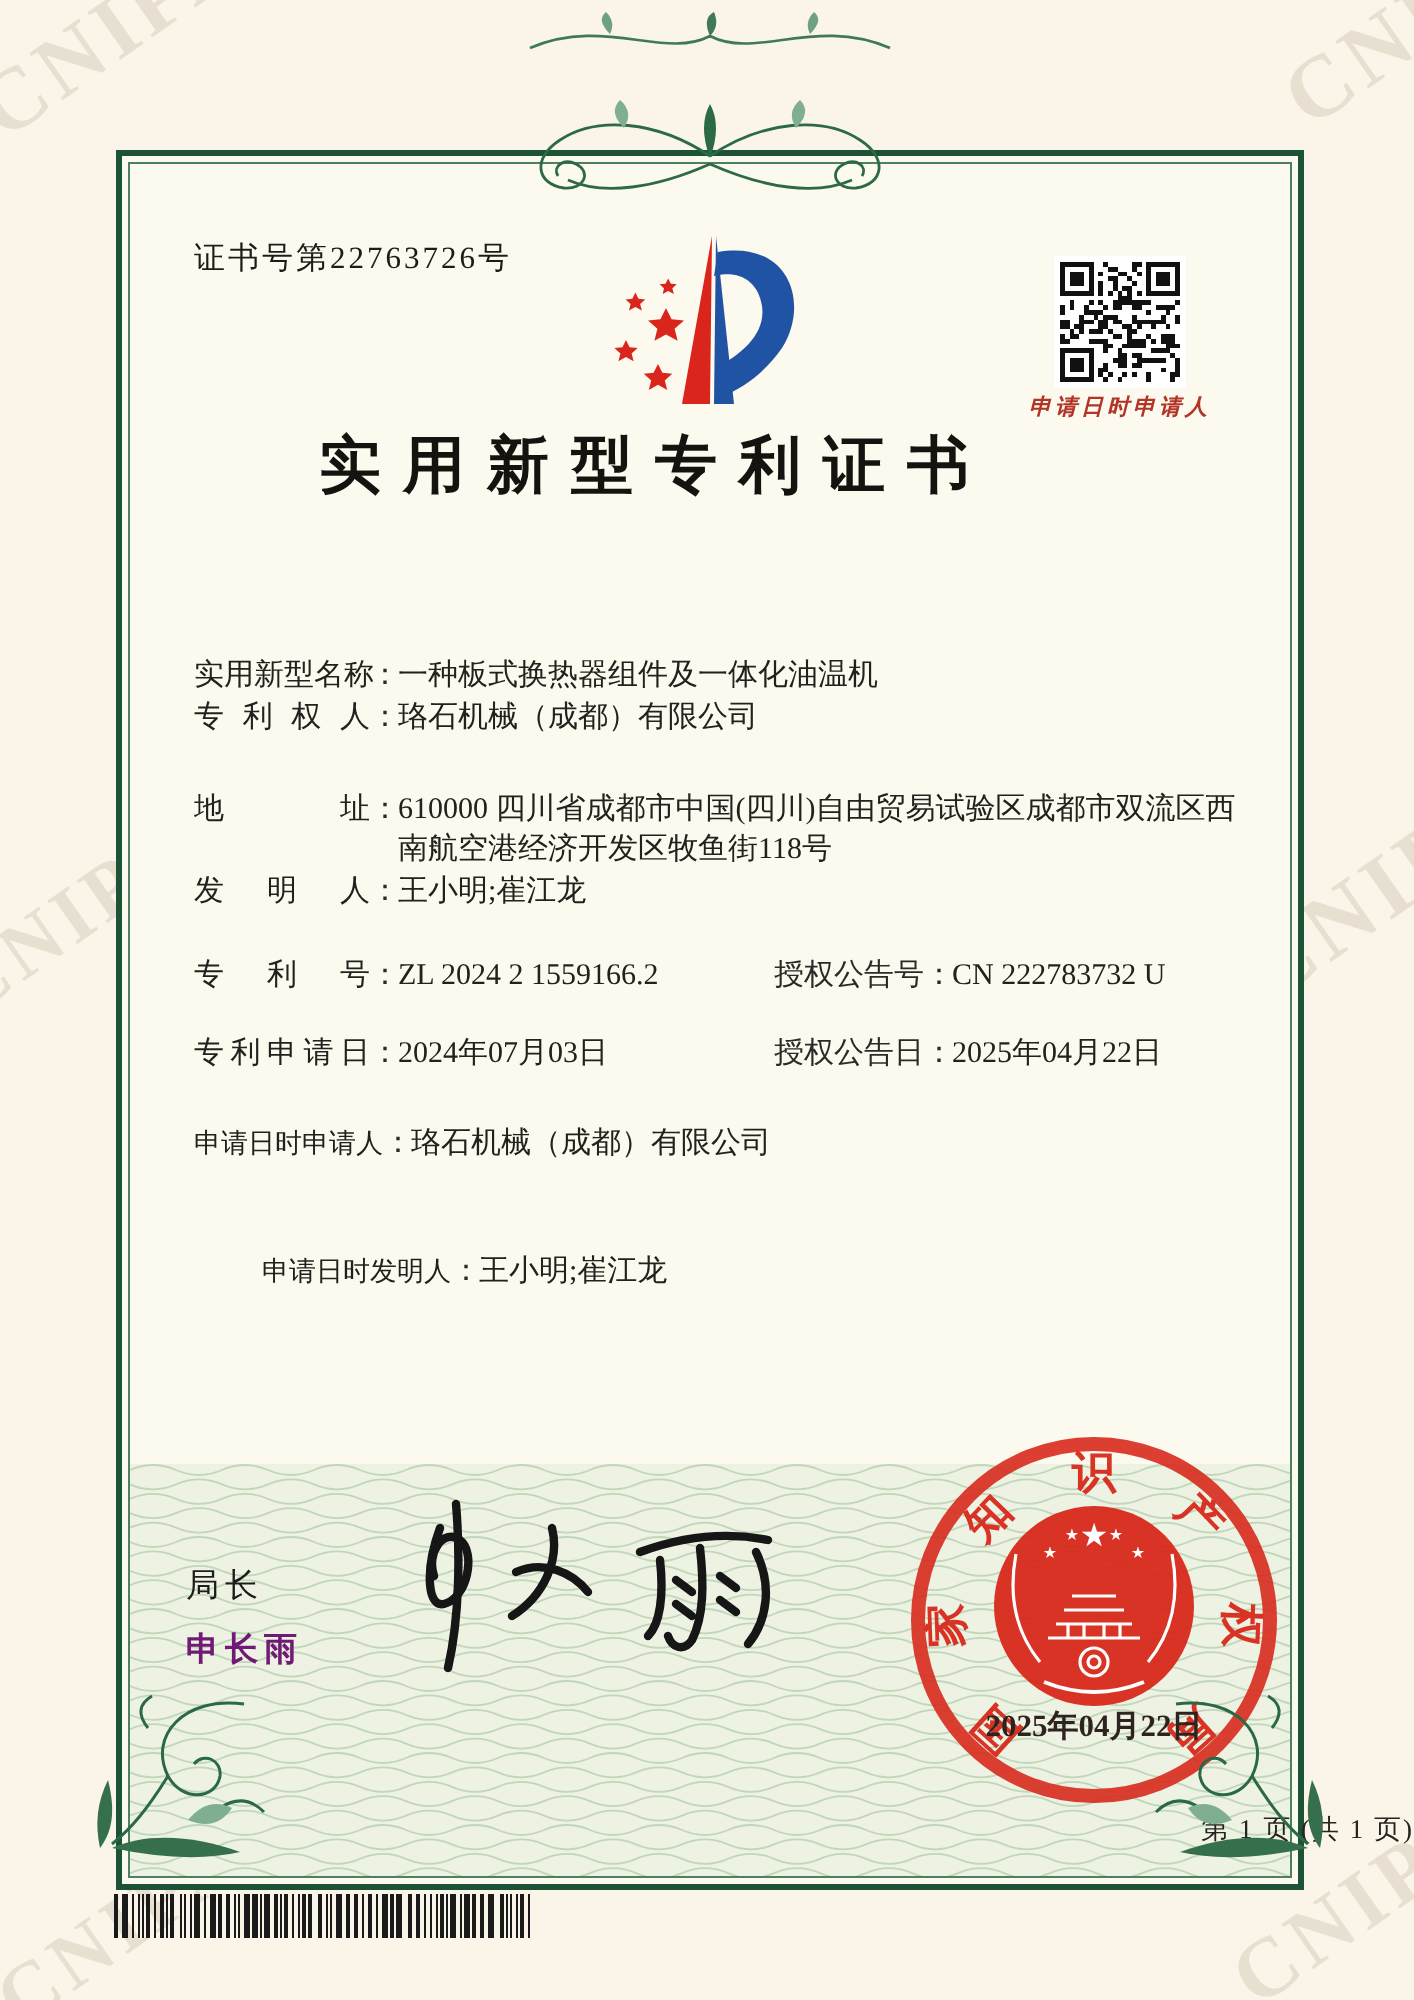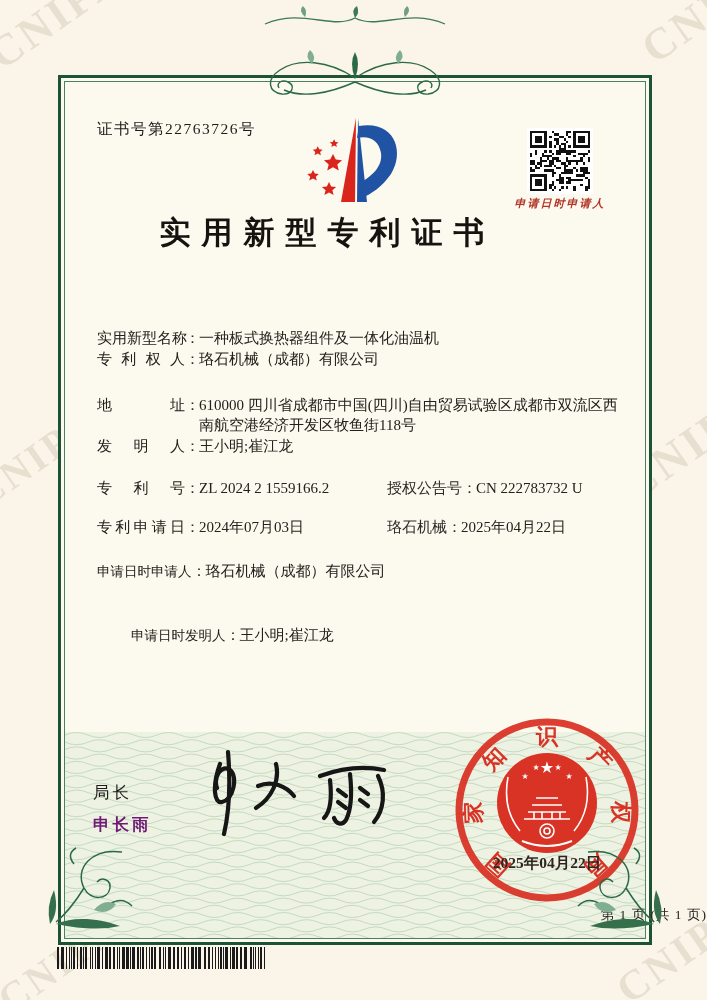--- a/index.html
+++ b/index.html
@@ -468,21 +468,21 @@
   </div>
   <div class="row" style="top:437px;">
     <span class="lbl">发明人</span><span class="colon">：</span><span class="val">王小明;崔江龙</span>
   </div>
   <div class="row" style="top:479px;">
     <span class="lbl">专利号</span><span class="colon">：</span><span class="val">ZL 2024 2 1559166.2</span>
     <span class="rcol"><span>授权公告号</span><span class="colon">：</span><span class="val">CN 222783732 U</span></span>
   </div>
   <div class="row" style="top:518px;">
     <span class="lbl">专利申请日</span><span class="colon">：</span><span class="val">2024年07月03日</span>
-    <span class="rcol"><span>珞石机械</span><span class="colon">：</span><span class="val">2025年04月22日</span></span>
+    <span class="rcol"><span>授权公告日</span><span class="colon">：</span><span class="val">2025年04月22日</span></span>
   </div>
   <div class="row" style="top:562px;">
     <span class="lbl-wide">申请日时申请人</span><span class="colon">：</span><span class="val">珞石机械（成都）有限公司</span>
   </div>
   <div class="row" style="top:626px;margin-left:34px;">
     <span class="lbl-wide">申请日时发明人</span><span class="colon">：</span><span class="val">王小明;崔江龙</span>
   </div>
 
 
   <div class="sig-title">局长</div>

